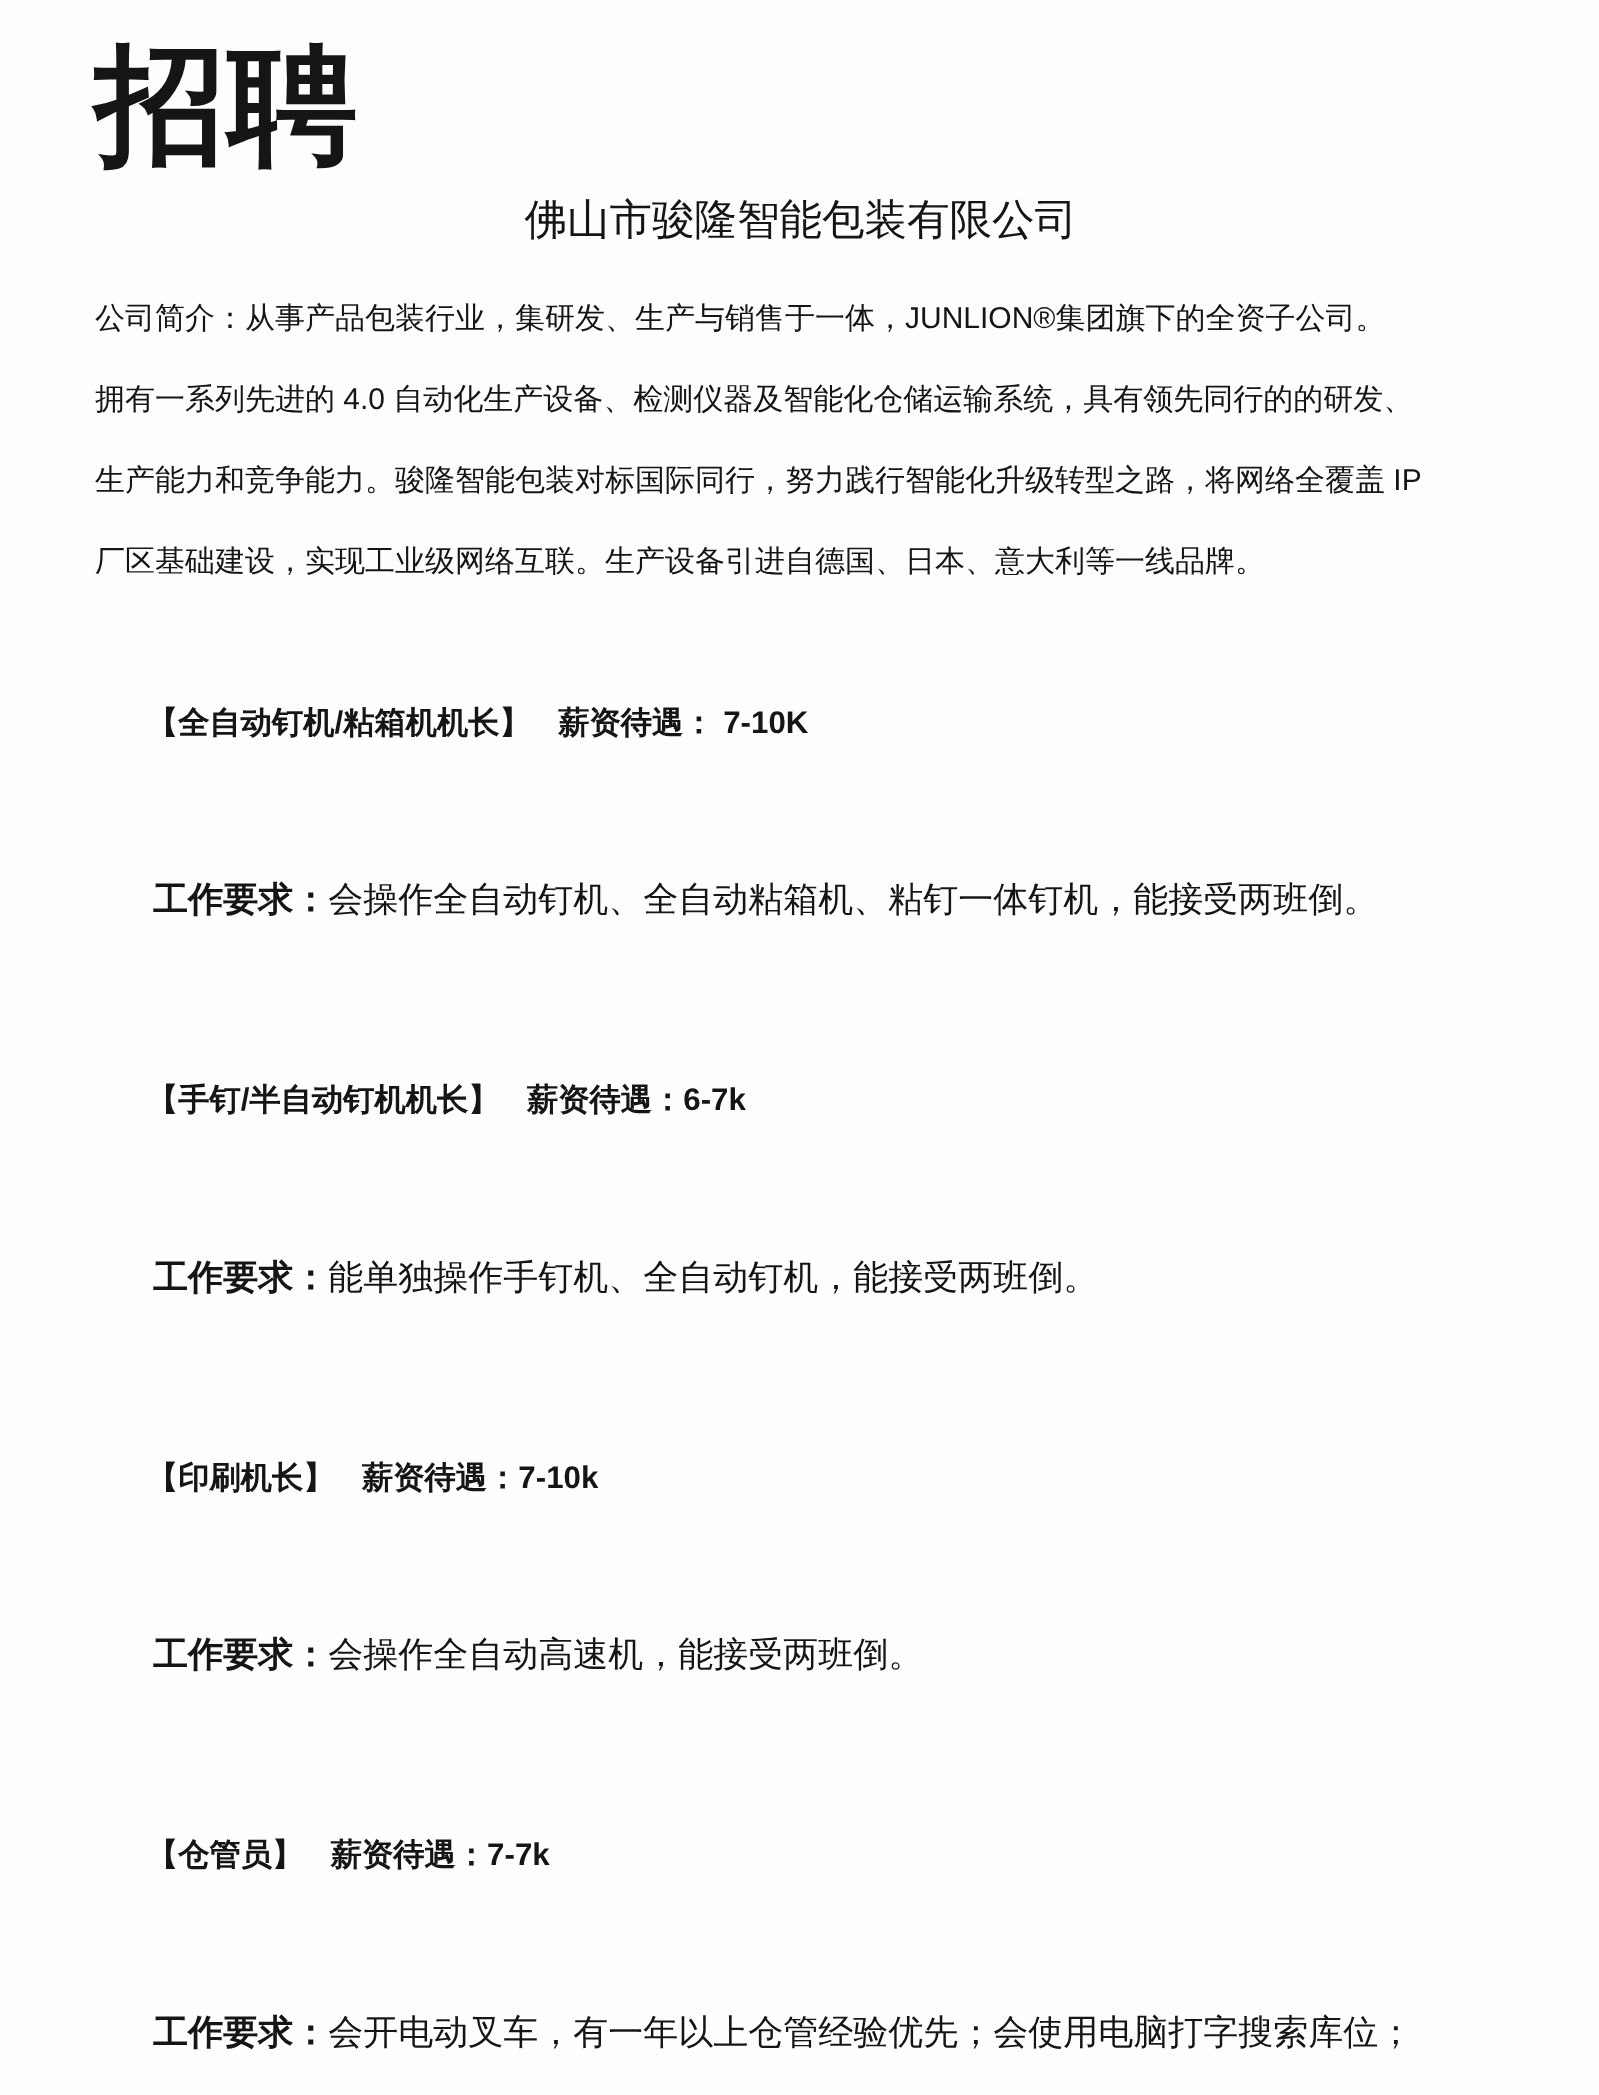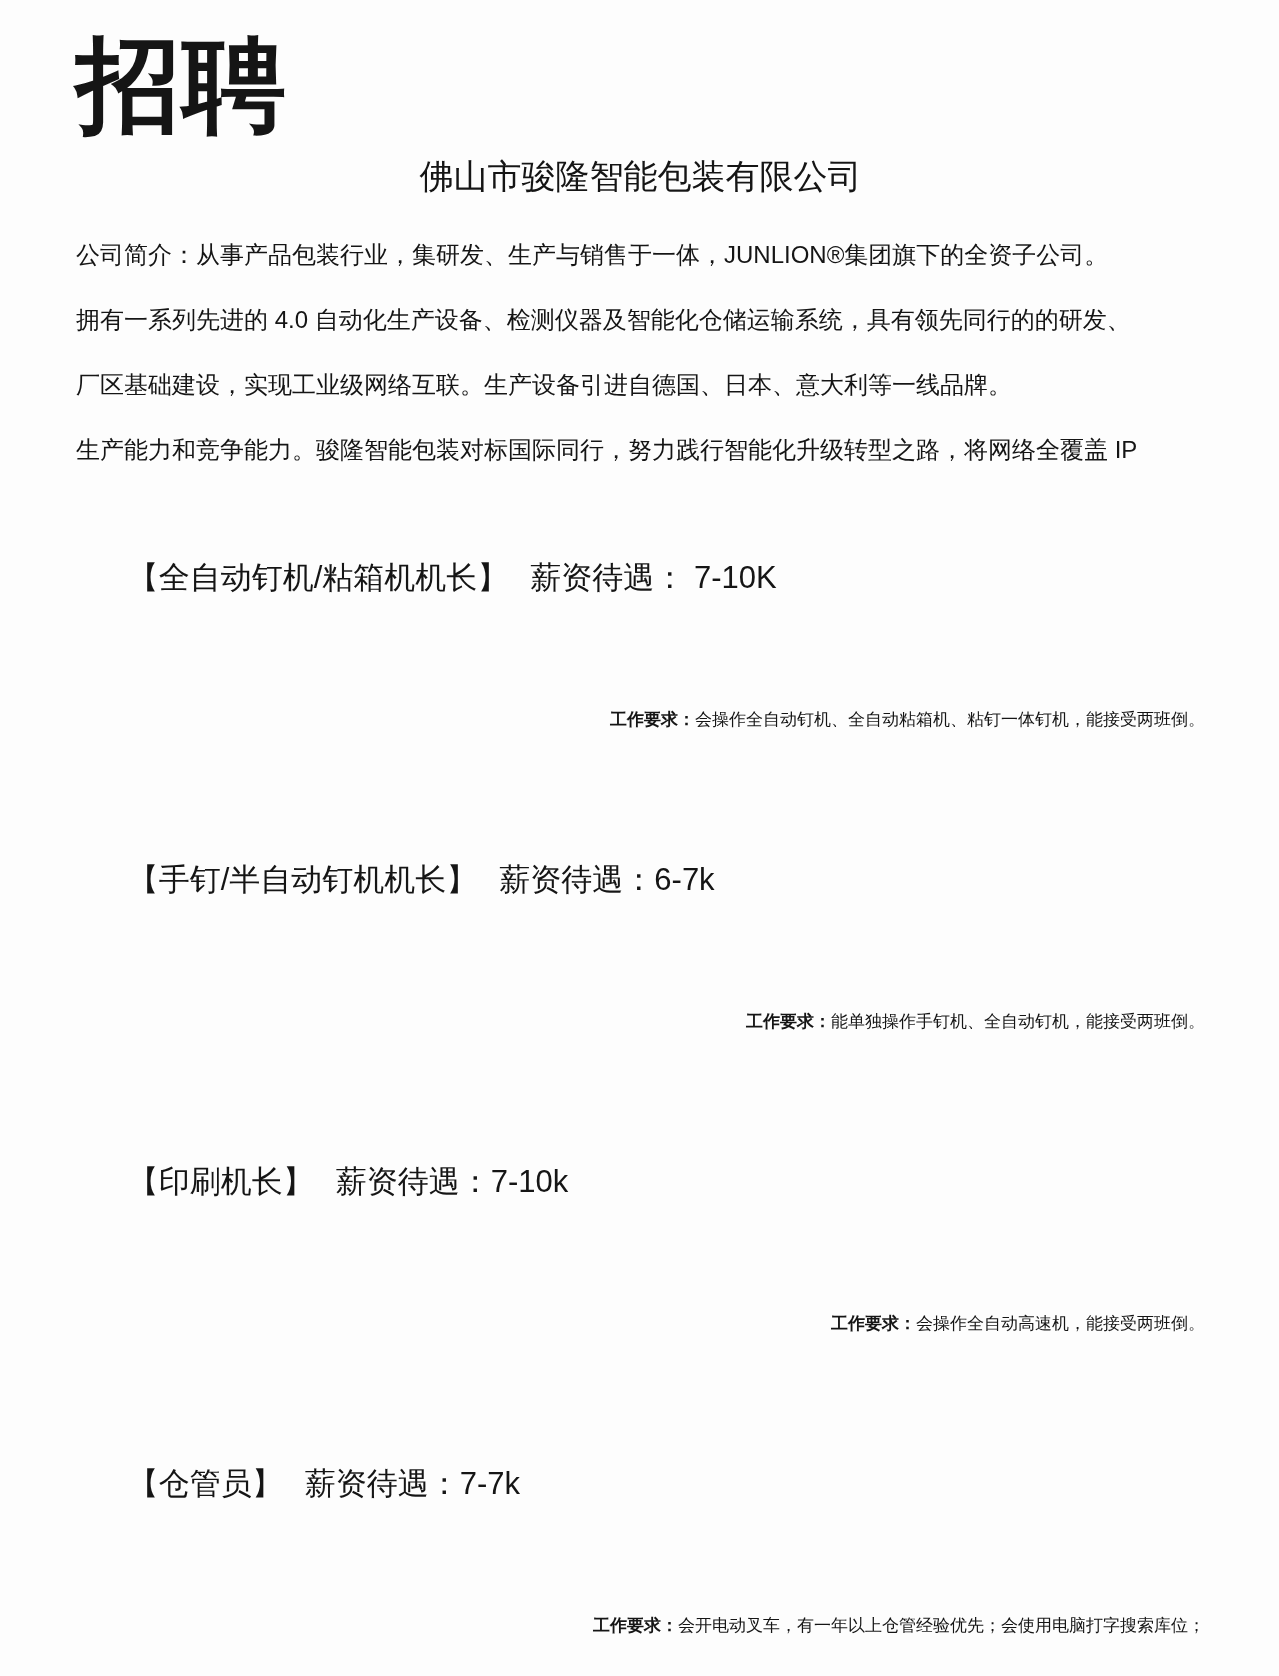--- a/index.html
+++ b/index.html
@@ -42,50 +42,49 @@
     margin: 0;
     font-size: 24px;
     line-height: 65px;
     font-weight: 400;
     white-space: nowrap;
   }
   .job { margin-top: 49px; }
   .job.first { margin-top: 36px; }
   .job-heading {
     margin: 0;
-    font-size: 31px;
+    font-size: 25px;
     line-height: 40px;
-    font-weight: 400;
+    font-weight: 700;
     white-space: pre-wrap;
   }
   .job-heading .salary { margin-left: 22px; }
   .req {
     margin: 31px 0 0 0;
-    font-size: 17px;
+    font-size: 28px;
     line-height: 34px;
     font-weight: 400;
     white-space: pre-wrap;
-    text-align: right;
   }
   .req .req-label { font-weight: 700; }
 </style>
 </head>
 <body>
 
 <div class="page">
 
   <h1 class="title">招聘</h1>
 
   <h2 class="company">佛山市骏隆智能包装有限公司</h2>
 
   <div class="intro">
     <p>公司简介：从事产品包装行业，集研发、生产与销售于一体，JUNLION®集团旗下的全资子公司。</p>
     <p>拥有一系列先进的 4.0 自动化生产设备、检测仪器及智能化仓储运输系统，具有领先同行的的研发、</p>
+    <p>生产能力和竞争能力。骏隆智能包装对标国际同行，努力践行智能化升级转型之路，将网络全覆盖 IP</p>
     <p>厂区基础建设，实现工业级网络互联。生产设备引进自德国、日本、意大利等一线品牌。</p>
-    <p>生产能力和竞争能力。骏隆智能包装对标国际同行，努力践行智能化升级转型之路，将网络全覆盖 IP</p>
   </div>
 
   <section class="job first">
     <h3 class="job-heading">
       <span>【全自动钉机/粘箱机机长】</span><span class="salary">薪资待遇： 7-10K</span>
     </h3>
     <p class="req">
       <span class="req-label">工作要求：</span><span>会操作全自动钉机、全自动粘箱机、粘钉一体钉机，能接受两班倒。</span>
     </p>
   </section>

